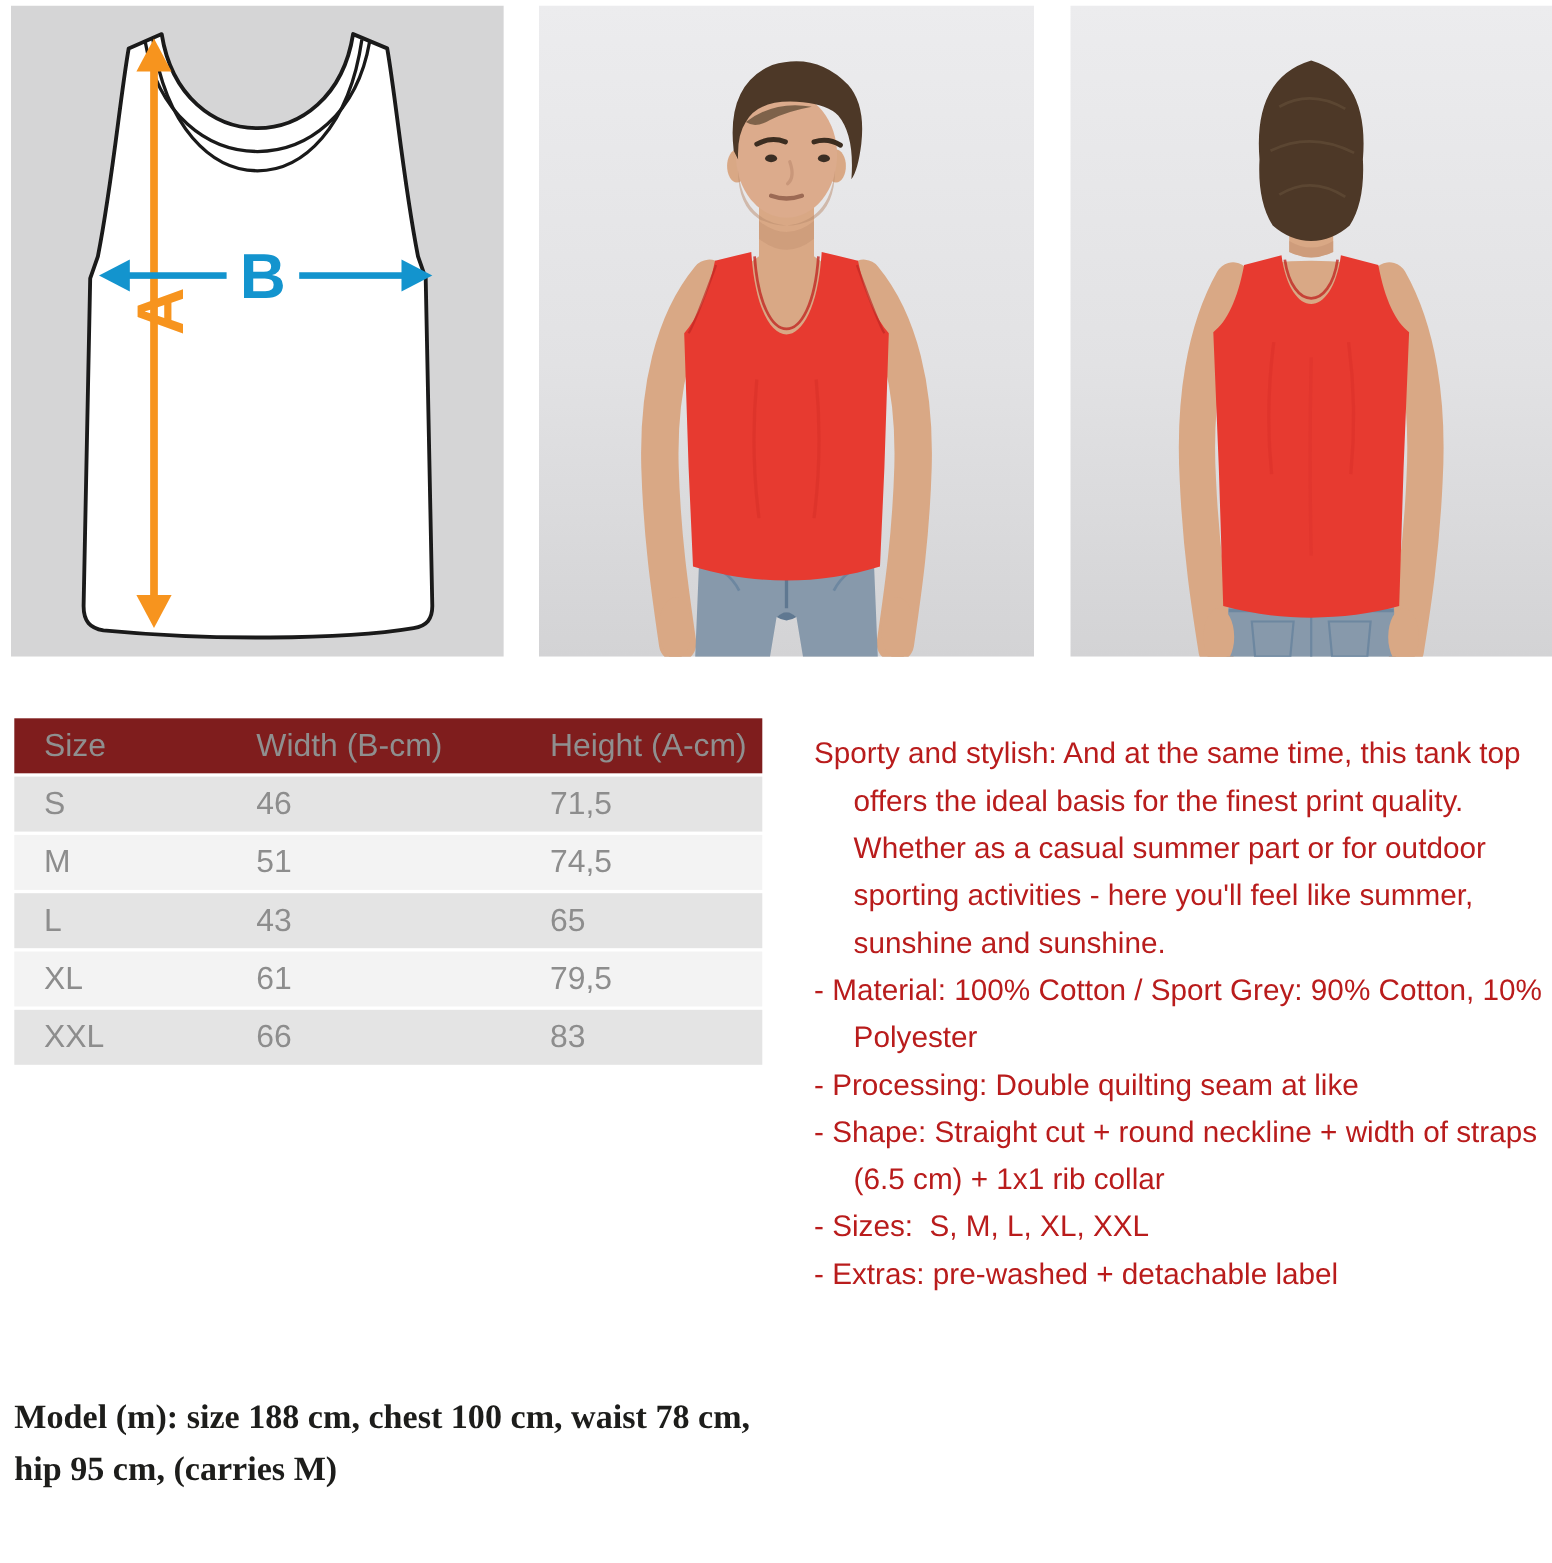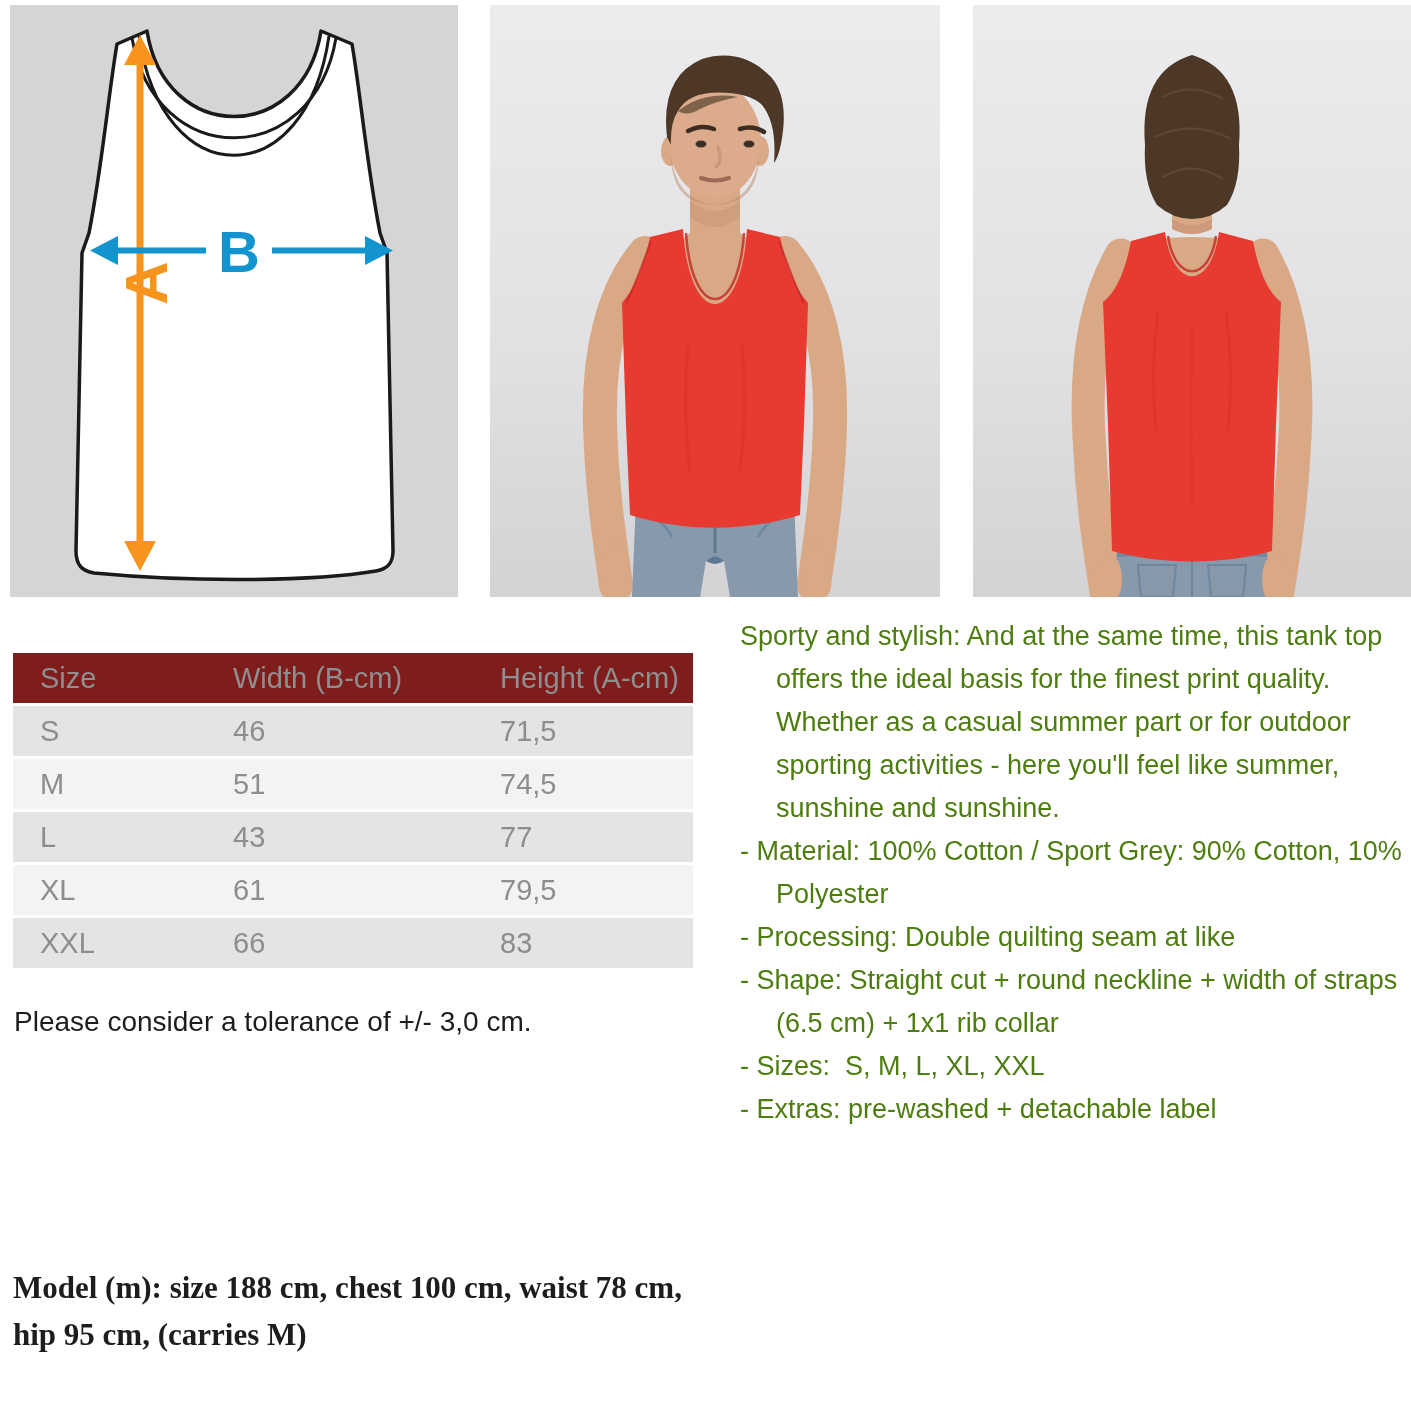--- a/index.html
+++ b/index.html
@@ -23,22 +23,22 @@
   .thead     { background:#7f1d1d; color:#8f8f8f; }
   .row-dark  { background:#e4e4e4; }
   .row-light { background:#f3f3f3; }
 
   .tolerance {
     position:absolute; left:14px; top:1006px;
     font-size:28px; color:#1d1d1b;
   }
 
   .description {
-    position:absolute; left:740px; top:615px; width:668px;
-    font-size:27px; line-height:43px; color:#4d7c0f;
+    position:absolute; left:740px; top:664px; width:668px;
+    font-size:27px; line-height:43px; color:#b91c1c;
   }
   .desc-intro, .desc-item { padding-left:36px; text-indent:-36px; white-space:pre-wrap; }
 
   .model-info {
     position:absolute; left:13px; top:1264px; width:705px;
     font-size:31px; line-height:47px; font-weight:700; color:#1d1d1b;font-family:Liberation Serif, serif;
   }
 
   .svg-label { font-family:"Liberation Sans", sans-serif; font-weight:bold; }
 </style>
@@ -177,35 +177,34 @@
       <div>71,5</div>
     </div>
     <div class="trow row-light">
       <div>M</div>
       <div>51</div>
       <div>74,5</div>
     </div>
     <div class="trow row-dark">
       <div>L</div>
       <div>43</div>
-      <div>77</div>
+      <div>65</div>
     </div>
     <div class="trow row-light">
       <div>XL</div>
       <div>61</div>
       <div>79,5</div>
     </div>
     <div class="trow row-dark">
       <div>XXL</div>
       <div>66</div>
       <div>83</div>
     </div>
   </div>
 
-  <div class="tolerance">Please consider a tolerance of +/- 3,0 cm.</div>
 
   <div class="description">
     <div class="desc-intro">Sporty and stylish: And at the same time, this tank top offers the ideal basis for the finest print quality. Whether as a casual summer part or for outdoor sporting activities - here you'll feel like summer, sunshine and sunshine.</div>
     <div class="desc-item">- Material: 100% Cotton / Sport Grey: 90% Cotton, 10% Polyester</div>
     <div class="desc-item">- Processing: Double quilting seam at like</div>
     <div class="desc-item">- Shape: Straight cut + round neckline + width of straps (6.5 cm) + 1x1 rib collar</div>
     <div class="desc-item">- Sizes:  S, M, L, XL, XXL</div>
     <div class="desc-item">- Extras: pre-washed + detachable label</div>
   </div>
 

